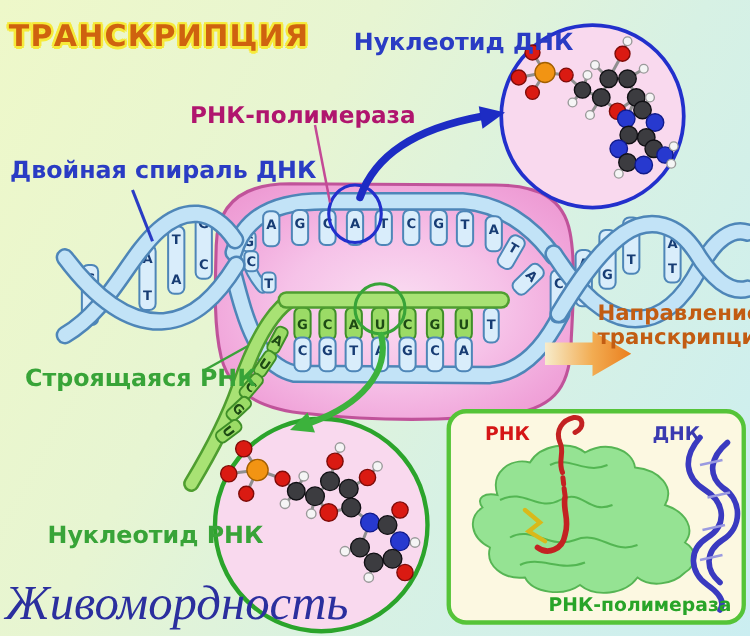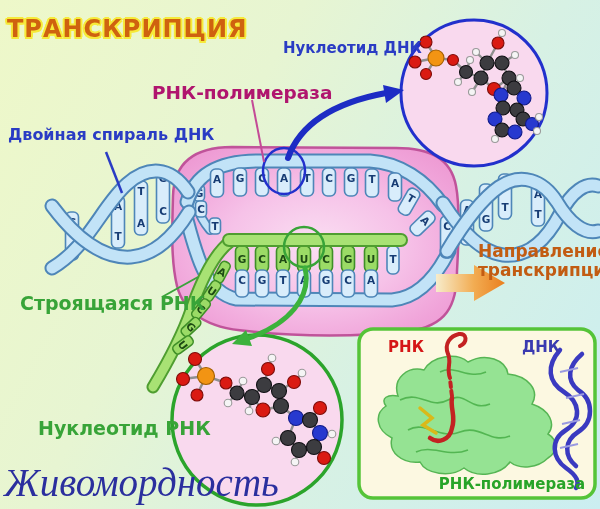--- a/index.html
+++ b/index.html
@@ -4,23 +4,23 @@
 <style>
   html,body{margin:0;padding:0}
   .stage{position:relative;width:600px;height:509px;overflow:hidden;
     background:linear-gradient(118deg,#eef8c9 0%,#e7f5d2 35%,#d7f1e4 65%,#cbeef1 100%);
     font-family:"DejaVu Sans",sans-serif}
   .stage svg{position:absolute;left:0;top:0}
   .lbl{position:absolute;font-weight:bold;white-space:nowrap;line-height:1.12}
   #title{left:7px;top:16px;font-size:24px;letter-spacing:1px;color:#cf620f;
     text-shadow:2px 0 0 #f6ea3a,-2px 0 0 #f6ea3a,0 2px 0 #f6ea3a,0 -2px 0 #f6ea3a,
     1.5px 1.5px 0 #f6ea3a,-1.5px 1.5px 0 #f6ea3a,1.5px -1.5px 0 #f6ea3a,-1.5px -1.5px 0 #f6ea3a}
-  #lbl-dna-nucleotide{left:283px;top:40px;font-size:15px;color:#2a3cc4}
+  #lbl-dna-nucleotide{left:283px;top:24px;font-size:19px;color:#2a3cc4}
   #lbl-polymerase{left:152px;top:83px;font-size:18.5px;color:#b0156e}
-  #lbl-double-helix{left:8px;top:126px;font-size:16px;color:#2a3cc4}
+  #lbl-double-helix{left:8px;top:126px;font-size:19px;color:#2a3cc4}
   #lbl-growing-rna{left:20px;top:293px;font-size:19px;color:#38a438}
   #lbl-direction{left:478px;top:242px;font-size:17px;color:#c25c12;width:120px;text-align:center}
   #lbl-rna-nucleotide{left:38px;top:418px;font-size:19px;color:#38a438}
   #caption{left:4px;top:461px;font-family:"Liberation Serif",serif;font-style:italic;
     font-weight:normal;font-size:39px;color:#2b2f9e}
   .rD{fill:none;stroke:#4e86b8;stroke-width:15;stroke-linecap:round}
   .rL{fill:none;stroke:#c2e3f7;stroke-width:11;stroke-linecap:round}
   .sD{fill:none;stroke:#4e86b8;stroke-width:10;stroke-linecap:round}
   .sL{fill:none;stroke:#c2e3f7;stroke-width:6.5;stroke-linecap:round}
   .gD{fill:none;stroke:#4f9e30;stroke-width:14;stroke-linecap:round}

